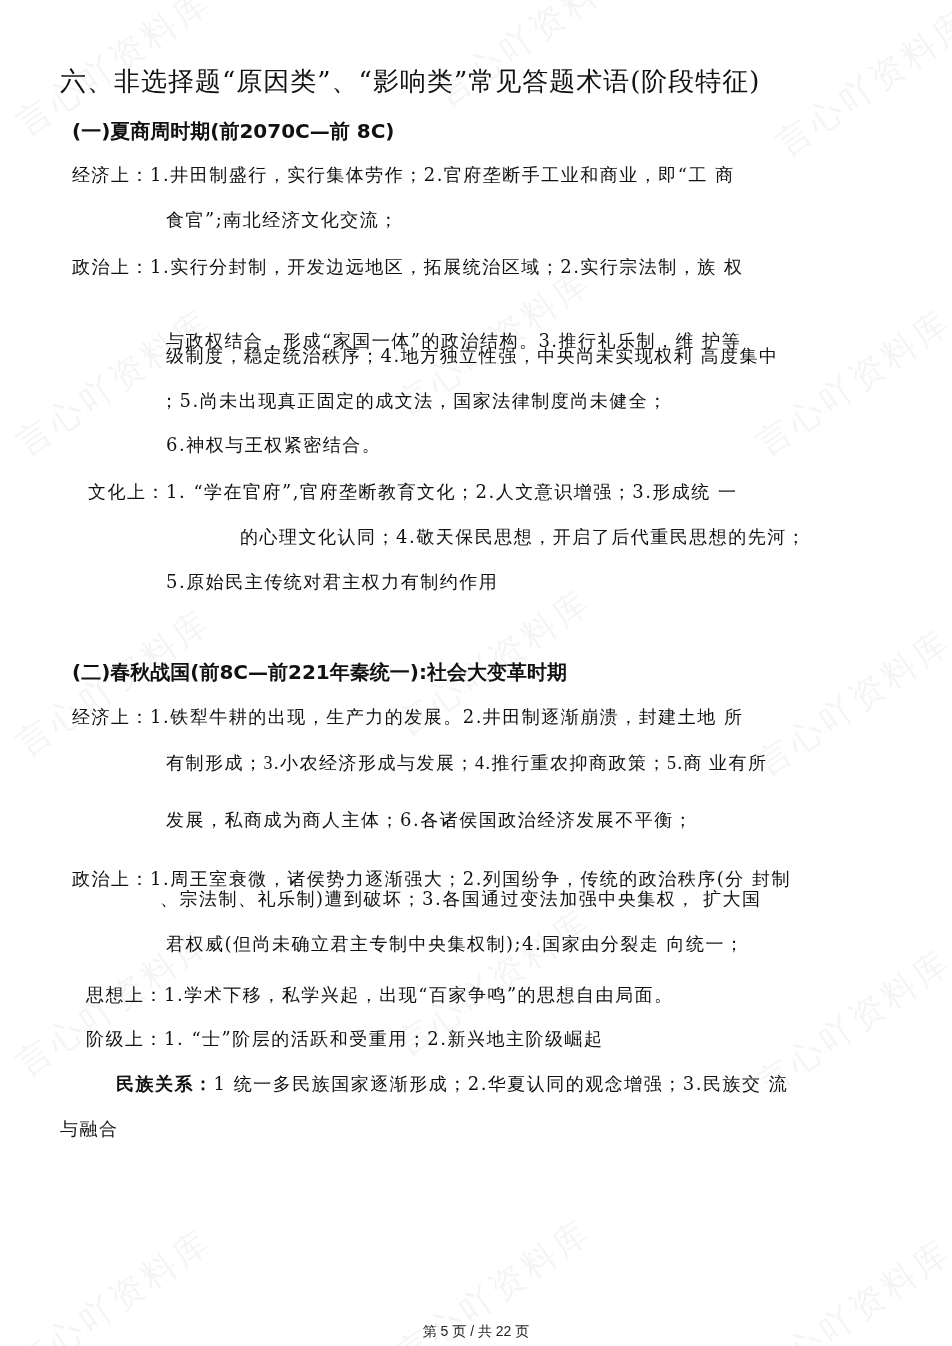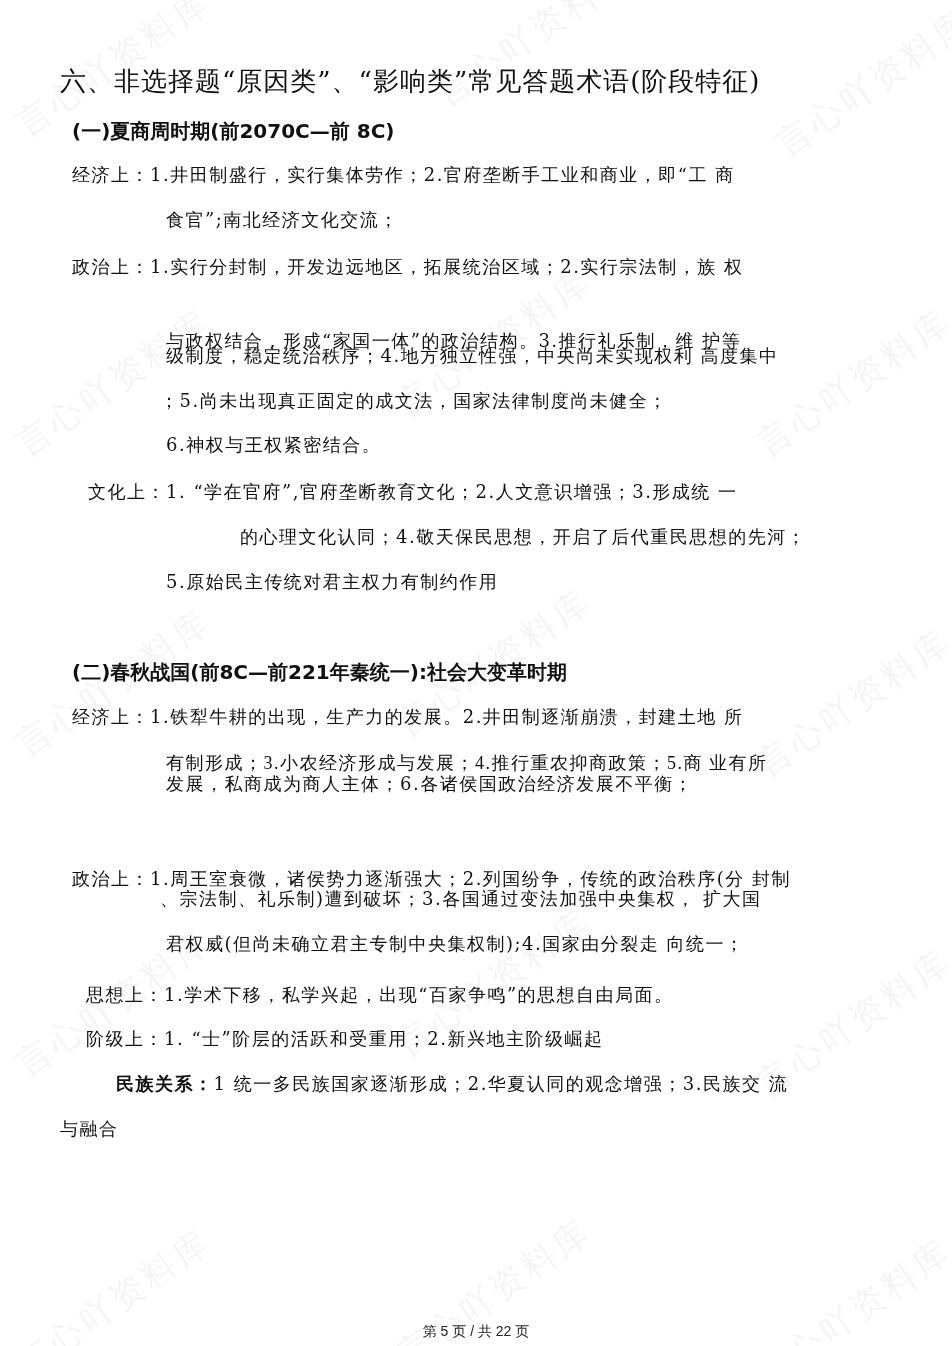--- a/index.html
+++ b/index.html
@@ -50,21 +50,21 @@
 <div class="line" style="left:166px;top:433px;">6.神权与王权紧密结合。</div>
 
 <div class="line" style="left:88px;top:480px;">文化上：1. “学在官府”,官府垄断教育文化；2.人文意识增强；3.形成统   一</div>
 <div class="line" style="left:240px;top:525px;">的心理文化认同；4.敬天保民思想，开启了后代重民思想的先河；</div>
 <div class="line" style="left:166px;top:570px;">5.原始民主传统对君主权力有制约作用</div>
 
 <div class="h2" style="left:72px;top:659px;">(二)春秋战国(前8C—前221年秦统一):社会大变革时期</div>
 
 <div class="line" style="left:72px;top:705px;">经济上：1.铁犁牛耕的出现，生产力的发展。2.井田制逐渐崩溃，封建土地  所</div>
 <div class="line" style="left:166px;top:751px;font-family:Liberation Serif, serif;">有制形成；3.小农经济形成与发展；4.推行重农抑商政策；5.商 业有所</div>
-<div class="line" style="left:166px;top:772px;">发展，私商成为商人主体；6.各诸侯国政治经济发展不平衡；</div>
+<div class="line" style="left:166px;top:808px;">发展，私商成为商人主体；6.各诸侯国政治经济发展不平衡；</div>
 
 <div class="line" style="left:72px;top:842px;margin-top:25px;">政治上：1.周王室衰微，诸侯势力逐渐强大；2.列国纷争，传统的政治秩序(分 封制</div>
 <div class="line" style="left:160px;top:887px;">、宗法制、礼乐制)遭到破坏；3.各国通过变法加强中央集权， 扩大国</div>
 <div class="line" style="left:166px;top:932px;">君权威(但尚未确立君主专制中央集权制);4.国家由分裂走 向统一；</div>
 
 <div class="line" style="left:86px;top:983px;">思想上：1.学术下移，私学兴起，出现“百家争鸣”的思想自由局面。</div>
 <div class="line" style="left:86px;top:1027px;">阶级上：1. “士”阶层的活跃和受重用；2.新兴地主阶级崛起</div>
 
 <div class="line" style="left:80px;top:1072px;margin-left:36px;">
   <span class="bold">民族关系：</span><span>1 统一多民族国家逐渐形成；2.华夏认同的观念增强；3.民族交 流</span>

